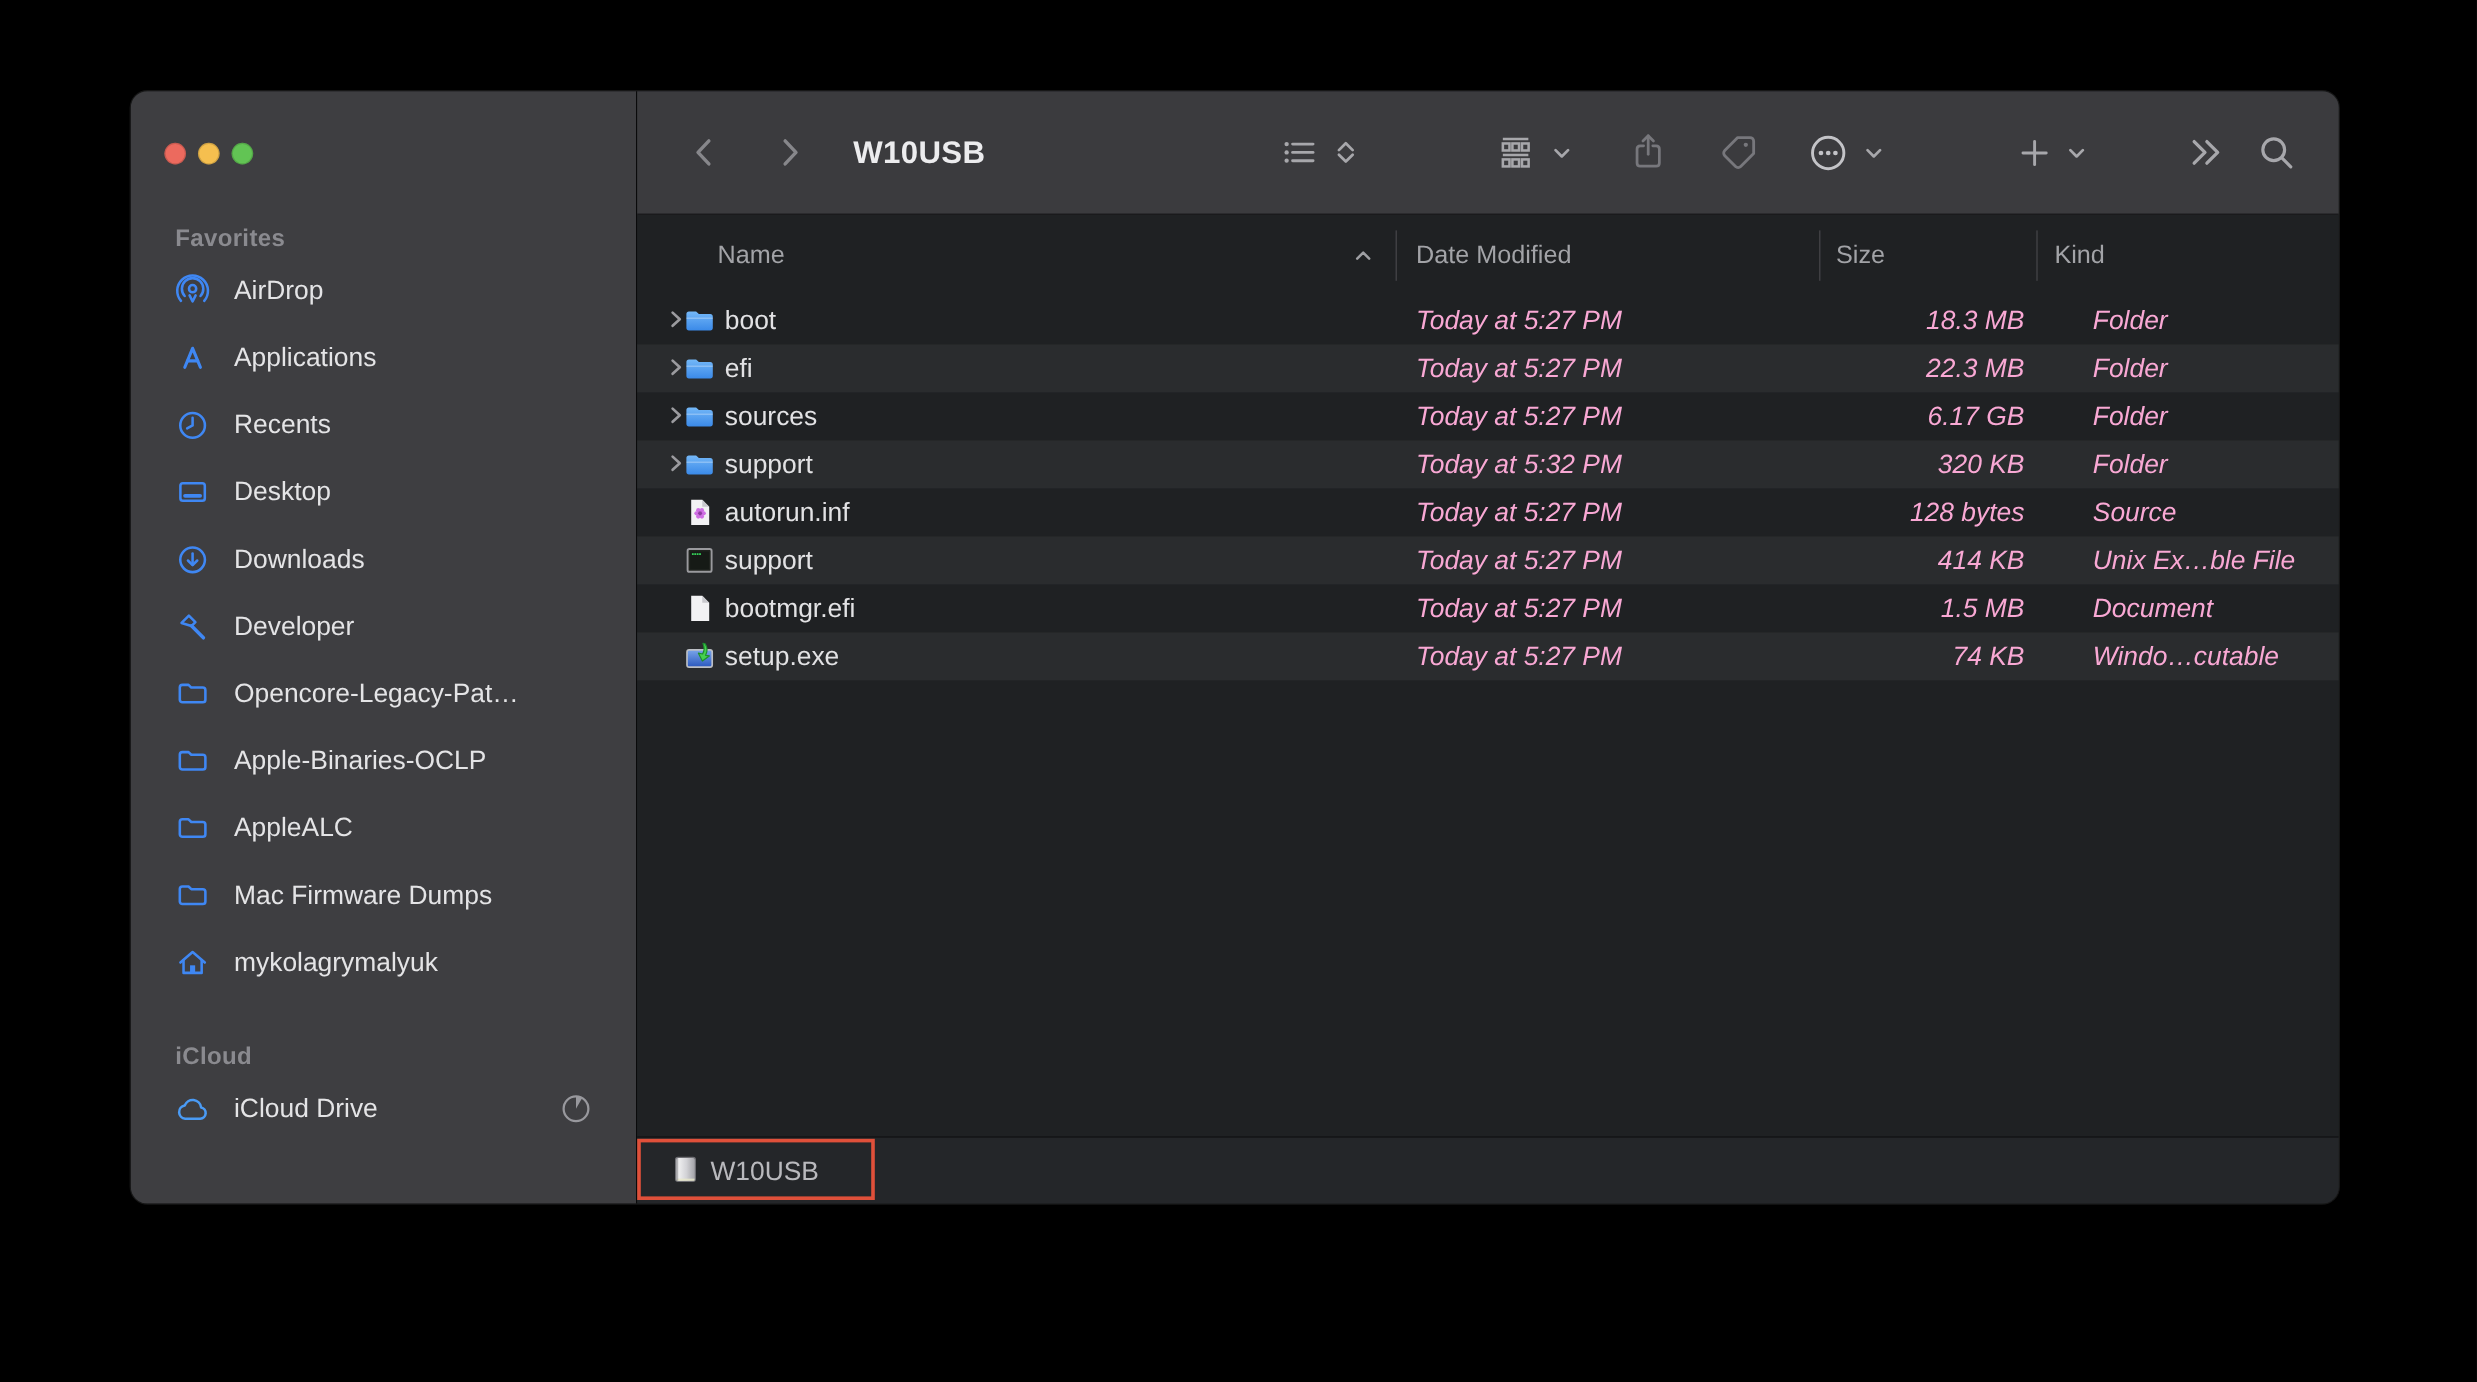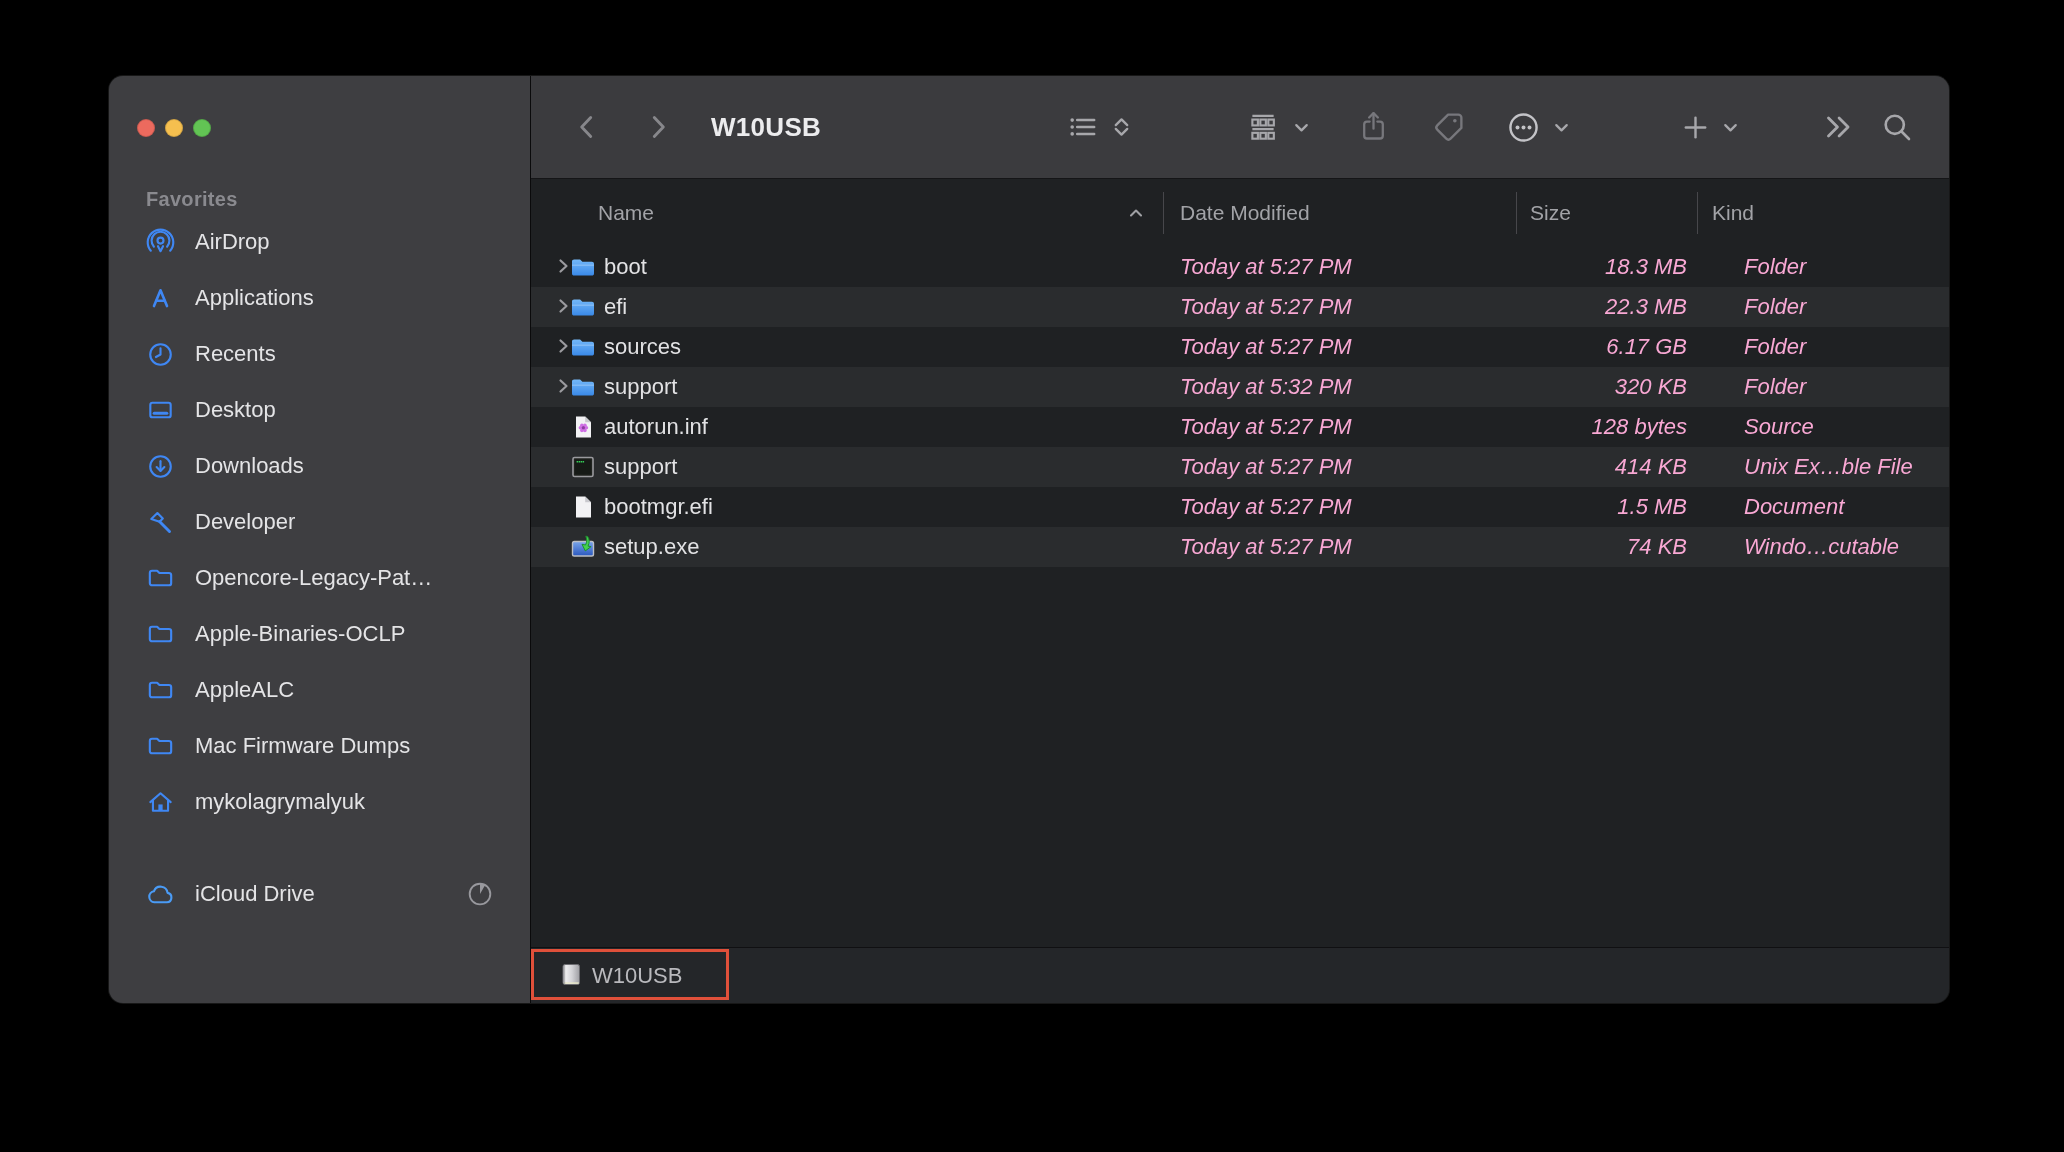--- a/index.html
+++ b/index.html
@@ -164,20 +164,21 @@
               <svg width="31" height="31" viewBox="0 0 32 32" fill="none" stroke="#3f87f3" stroke-width="2.2" stroke-linecap="round" stroke-linejoin="round">
                 <path d="M5.5 15.6 L16 6.5 L26.5 15.6"></path>
                 <path d="M8.2 13.4 V24.5 H23.8 V13.4"></path>
                 <rect x="13.8" y="18" width="4.4" height="6.5" fill="#3f87f3" stroke="none"></rect>
               </svg>
             </span>
             <span class="sb-label">mykolagrymalyuk</span>
           </div>
         </div>
         <div class="sb-sec sb-sec-icloud">
+          <div class="sb-header">iCloud</div>
           <div class="sb-item">
             <span class="sb-ic">
               <svg width="31" height="31" viewBox="0 0 32 32" fill="none" stroke="#4a9bf5" stroke-width="2.2" stroke-linecap="round" stroke-linejoin="round">
                 <path d="M9.6 24 h13 a4.9 4.9 0 0 0 0.7 -9.7 a7.3 7.3 0 0 0 -14.1 -1.6 A5.7 5.7 0 0 0 9.6 24 Z"></path>
               </svg>
             </span>
             <span class="sb-label">iCloud Drive</span>
             <span class="sync">
               <svg width="30" height="30" viewBox="0 0 32 32">
                 <circle cx="16" cy="16" r="11" fill="none" stroke="#98989d" stroke-width="2"></circle>

